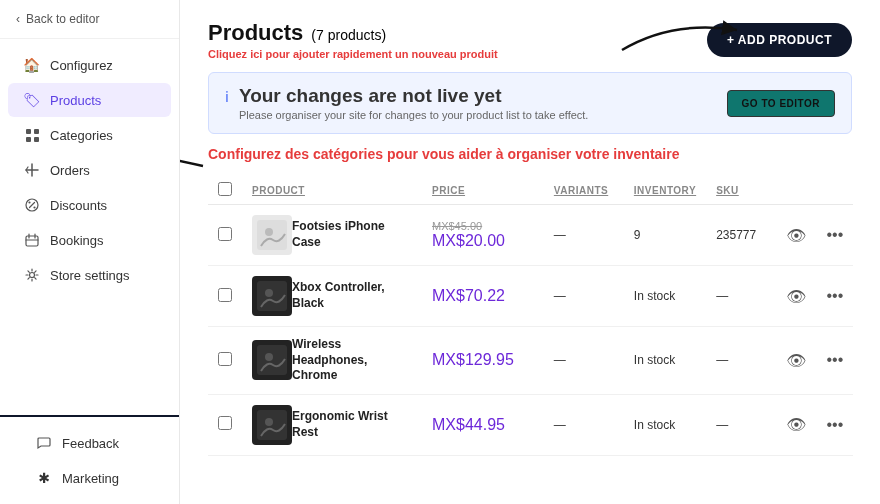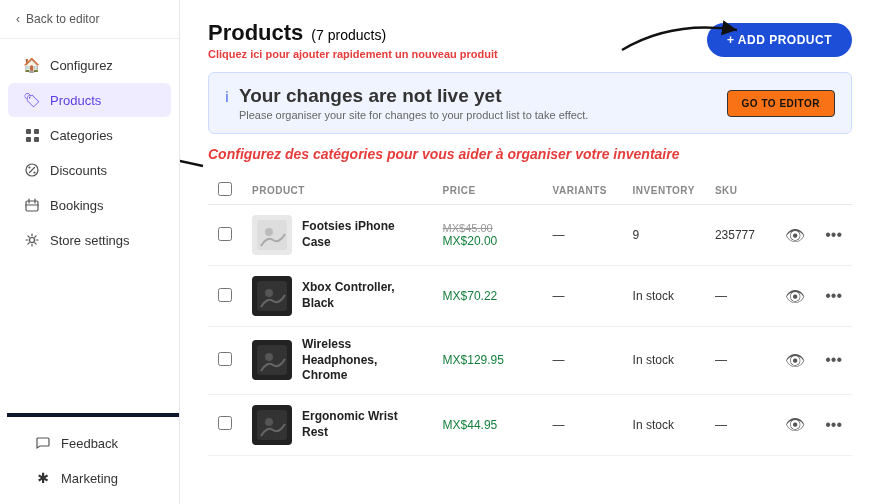--- a/index.html
+++ b/index.html
@@ -35,23 +35,22 @@
       padding: 9px 16px;
       cursor: pointer;
       color: #333;
       font-size: 13px;
       border-radius: 6px;
       margin: 1px 8px;
     }
     .nav-item.active { background: #f0ecff; color: #5b3fe4; font-weight: 500; }
     .nav-item .icon { width: 16px; height: 16px; display: flex; align-items: center; justify-content: center; font-size: 14px; }
     .sidebar-bottom {
-      border-top: 4px solid #0f172a;
-      padding: 8px 4px;
-      margin-left: 7px;
+      border-top: 2px solid #0f172a;
+      padding: 8px 12px;
     }
 
     
     .main {
       flex: 1;
       overflow-y: auto;
       background: #fff;
       padding: 20px 28px;
     }
 
@@ -71,21 +70,21 @@
       font-weight: 700;
       color: #111;
     }
     .page-subtitle-hint {
       font-size: 11px;
       color: #e63c3c;
       font-weight: 700;
       margin-top: 2px;
     }
     .add-product-btn {
-      background: #1d4ed8;
+      background: #0f172a;
       color: #fff;
       border: none;
       border-radius: 20px;
       padding: 10px 20px;
       font-size: 12px;
       font-weight: 700;
       cursor: pointer;
       letter-spacing: 0.5px;
       white-space: nowrap;
     }
@@ -104,21 +103,21 @@
     .alert-content {
       display: flex;
       align-items: flex-start;
       gap: 10px;
     }
     .alert-icon { color: #4a6cf7; font-size: 15px; margin-top: 1px; }
     .alert-text-main { font-size: 19px; color: #333; font-weight: 600; }
     .alert-text-main b { font-weight: 800; }
     .alert-text-sub { font-size: 11px; color: #666; margin-top: 2px; }
     .go-to-editor-btn {
-      background: #f97316;
+      background: #0f766e;
       border: 1.5px solid #333;
       border-radius: 4px;
       padding: 7px 14px;
       font-size: 10px;
       font-weight: 700;
       cursor: pointer;
       letter-spacing: 0.5px;
       white-space: nowrap;
       color: #111;
     }
@@ -138,20 +137,21 @@
     }
     .product-table th {
       text-align: left;
       font-size: 10px;
       font-weight: 600;
       color: #888;
       letter-spacing: 0.5px;
       padding: 6px 10px;
       border-bottom: 1px solid #e8e8e8;
       text-transform: uppercase;
+      text-decoration: underline;
     }
     .product-table td {
       padding: 10px 10px;
       border-bottom: 1px solid #f0f0f0;
       font-size: 12px;
       color: #333;
       vertical-align: middle;
     }
     .product-img {
       width: 40px;
@@ -161,36 +161,35 @@
       display: flex;
       align-items: center;
       justify-content: center;
       overflow: hidden;
       flex-shrink: 0;
     }
     .product-img.light { background: #e8e8e8; }
     .product-cell {
       display: flex;
       align-items: center;
-      gap: 10px;
     }
     .product-name {
       font-size: 12px;
       font-weight: 600;
       color: #222;
       line-height: 1.3;
     }
     .price-old {
       text-decoration: line-through;
       color: #999;
       font-size: 11px;
     }
     .price-new {
-      font-size: 12px;
-      color: #15803d;
+      font-size: 16px;
+      color: #6d28d9;
     }
     .dash { color: #999; }
     .action-icon {
       color: #555;
       cursor: pointer;
       font-size: 16px;
     }
     .th-check { width: 30px; }
     .col-product { min-width: 180px; }
     .col-price { min-width: 90px; }
@@ -221,20 +220,29 @@
     <div class="nav-item">
       <span class="icon">
         <svg width="15" height="15" viewBox="0 0 15 15" fill="none">
             <rect x="1" y="1" width="5" height="5" rx="1" fill="#555"></rect>
             <rect x="9" y="1" width="5" height="5" rx="1" fill="#555"></rect>
             <rect x="1" y="9" width="5" height="5" rx="1" fill="#555"></rect>
             <rect x="9" y="9" width="5" height="5" rx="1" fill="#555"></rect>
           </svg>
       </span>
       <span>Categories</span>
+    </div>
+    <div class="nav-item">
+      <span class="icon">
+        <svg width="14" height="14" viewBox="0 0 14 14" fill="none">
+            <path d="M7 1v12M1 7h12" stroke="#555" stroke-width="1.5" stroke-linecap="round"></path>
+            <path d="M3 4l-2 3 2 3" stroke="#555" stroke-width="1.2" stroke-linecap="round" stroke-linejoin="round"></path>
+          </svg>
+      </span>
+      <span>Orders</span>
     </div>
     <div class="nav-item">
       <span class="icon">
         <svg width="14" height="14" viewBox="0 0 14 14" fill="none">
             <circle cx="7" cy="7" r="6" stroke="#555" stroke-width="1.2"></circle>
             <path d="M4.5 9.5l5-5M4.5 5a.5.5 0 110-1 .5.5 0 010 1zM9.5 10a.5.5 0 110-1 .5.5 0 010 1z" stroke="#555" stroke-width="1.2" stroke-linecap="round"></path>
           </svg>
       </span>
       <span>Discounts</span>
     </div>
@@ -303,21 +311,21 @@
       <div>
         <div class="alert-text-main">
           <span>Your changes are </span><b>not live yet</b>
         </div>
         <div class="alert-text-sub">Please organiser your site for changes to your product list to take effect.</div>
       </div>
     </div>
     <button class="go-to-editor-btn">GO TO EDITOR</button>
   </div>
 
-  <div style="position:relative; margin-bottom:10px;font-style:italic;">
+  <div style="position:relative; margin-bottom:10px;">
     <div class="categories-hint">Configurez des catégories pour vous aider à organiser votre inventaire</div>
 
     <svg style="position:absolute; top:-30px; left:-195px; pointer-events:none;" width="200" height="60" viewBox="0 0 200 60">
       <path d="M190 50 Q100 30 30 20" stroke="#111" stroke-width="2.5" fill="none" marker-end="url(#arr2)"></path>
       <defs>
         <marker id="arr2" markerWidth="8" markerHeight="8" refX="6" refY="3" orient="auto">
           <path d="M0 0 L6 3 L0 6 Z" fill="#111"></path>
         </marker>
       </defs>
     </svg>

